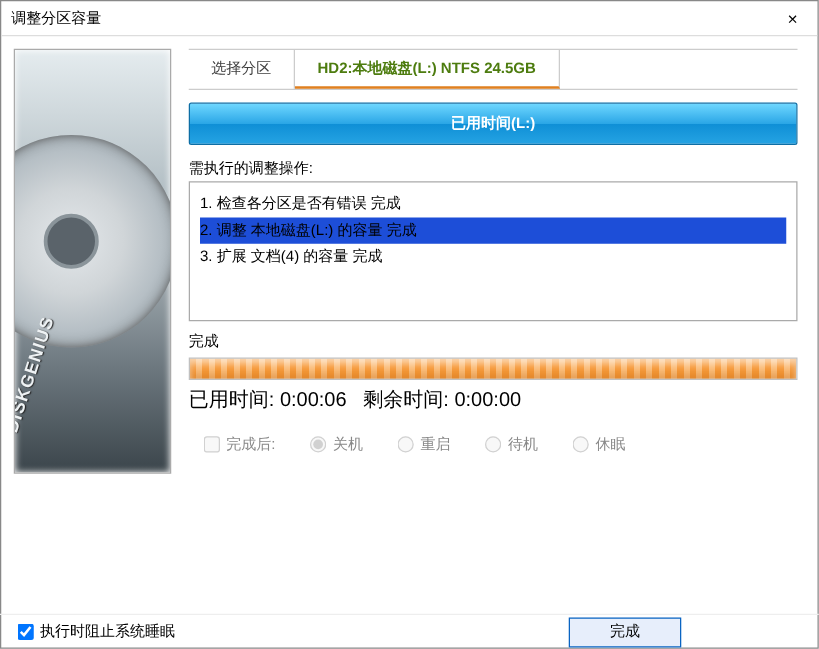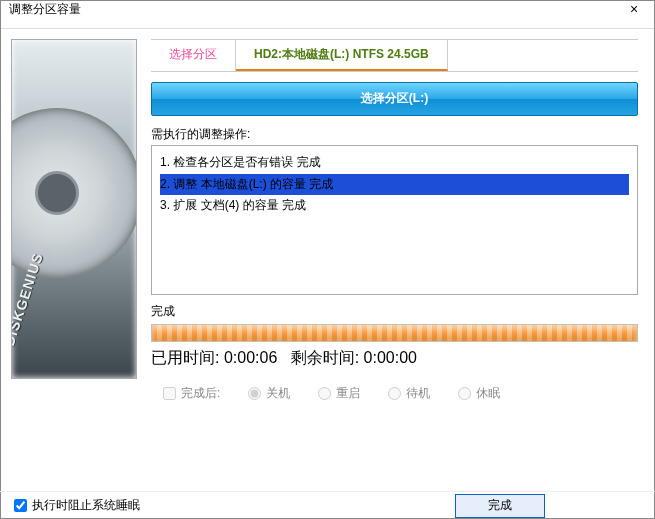--- a/index.html
+++ b/index.html
@@ -1,33 +1,33 @@
 <!DOCTYPE html>
 <html><head>
 <meta charset="utf-8">
 <style>
 * { box-sizing: border-box; margin: 0; padding: 0; }
 body { font-family: "Microsoft YaHei", "SimSun", sans-serif; font-size: 12px; background: #fff; width: 655px; height: 519px; overflow: hidden; border: 1px solid #888; }
-.titlebar { height: 28px; display: flex; align-items: flex-start; padding: 0 8px; border-bottom: 1px solid #ddd; }
+.titlebar { height: 28px; display: flex; align-items: center; padding: 0 8px; border-bottom: 1px solid #ddd; }
 .titlebar .title { flex: 1; }
 .titlebar .close { width: 24px; text-align: center; font-size: 14px; cursor: default; }
 .content { display: flex; height: calc(100% - 28px - 42px); }
 .sidebar { width: 140px; padding: 10px 0 10px 10px; }
 .sidebar-img { width: 126px; height: 340px; background: linear-gradient(180deg, #e5ecef 0%, #cfd8dc 15%, #b0bcc2 35%, #9aa4aa 55%, #6d787f 75%, #3b454b 100%); border: 1px solid #aaa; box-shadow: inset 0 0 6px #fff; position: relative; overflow: hidden; }
 .disc { position: absolute; top: 68px; left: -40px; width: 170px; height: 170px; border-radius: 50%; background: radial-gradient(circle, #e4e8eb 0%, #d0d5d8 35%, #b6bfc5 60%, #7e888e 90%); box-shadow: inset 0 0 8px #5a5a5a; }
 .disc::after { content: ""; position: absolute; top: 50%; left: 50%; width: 38px; height: 38px; border-radius: 50%; background: #5a636a; transform: translate(-50%,-50%); border: 3px solid #8a949a; }
 .brand { position: absolute; bottom: 30px; left: 4px; font-size: 14px; font-weight: bold; color: #eef2f4; transform: rotate(-72deg); transform-origin: left bottom; letter-spacing: 1px; text-shadow: 0 1px 1px #222; }
 .main { flex: 1; padding: 10px 16px 0 10px; display: flex; flex-direction: column; }
 .tabs { display: flex; border-top: 1px solid #ccc; border-bottom: 1px solid #ccc; }
-.tab { padding: 6px 18px; color: #ec4899; border-right: 1px solid #ccc; }
+.tab { padding: 6px 18px; color: #404040; border-right: 1px solid #ccc; }
 .tab.active { color: #4d7c0f; font-weight: bold; border-bottom: 2px solid #e08020; }
 .parts { display: flex; gap: 4px; margin-top: 10px; }
 .part { flex: 1; text-align: center; color: #fff; font-weight: bold; padding: 6px 0 8px 0; background: linear-gradient(180deg, #6fd7ff 0%, #2aa6e6 50%, #0f8fd6 51%, #25a3e3 100%); border: 1px solid #0d6ea5; border-radius: 2px; font-size: 12px; line-height: 1.5; }
 .ops-label { margin-top: 10px; margin-bottom: 2px; }
-.ops-box { border: 1px solid #aaa; height: 150px; padding: 6px 8px; line-height: 1.8; background: #fff; }
+.ops-box { border: 1px solid #aaa; height: 112px; padding: 6px 8px; line-height: 1.8; background: #fff; }
 .ops-box .sel { background: #1d4ed8; }
 .status-text { margin-top: 8px; margin-bottom: 4px; }
 .progress { height: 18px; border: 1px solid #c0c0c0; background: repeating-linear-gradient(90deg, #f79a3a 0 5px, #fbbd7a 5px 10px); box-shadow: inset 0 4px 6px rgba(255,255,255,0.6), inset 0 -4px 6px rgba(180,90,0,0.3); }
 .time-row { margin-top: 6px; font-size: 16px; }
 .post-row { display: flex; align-items: flex-start; gap: 28px; margin-top: 16px; color: #888; padding-left: 12px; }
 .post-row label { display: flex; align-items: center; gap: 5px; color: #888; }
 .post-row input { accent-color: #888; }
 .bottom { position: absolute; bottom: 0; left: 0; right: 0; height: 28px; display: flex; align-items: center; padding: 0 14px; border-top: 1px solid #eee; }
 .bottom label { display: flex; align-items: center; gap: 5px; }
 .bottom .spacer { flex: 1; }
@@ -50,21 +50,21 @@
   </div>
 
   <div class="main">
     <div class="tabs">
       <div class="tab">选择分区</div>
       <div class="tab active">HD2:本地磁盘(L:) NTFS 24.5GB</div>
     </div>
 
     <div class="parts">
       <div class="part">
-        <div>选择分区(L:)</div>
+        <div>已用时间(L:)</div>
       </div>
     </div>
 
     <div class="ops-label">需执行的调整操作:</div>
     <div class="ops-box">
       <div>1. 检查各分区是否有错误    完成</div>
       <div class="sel">2. 调整 本地磁盘(L:) 的容量    完成</div>
       <div>3. 扩展 文档(4) 的容量    完成</div>
     </div>
 

